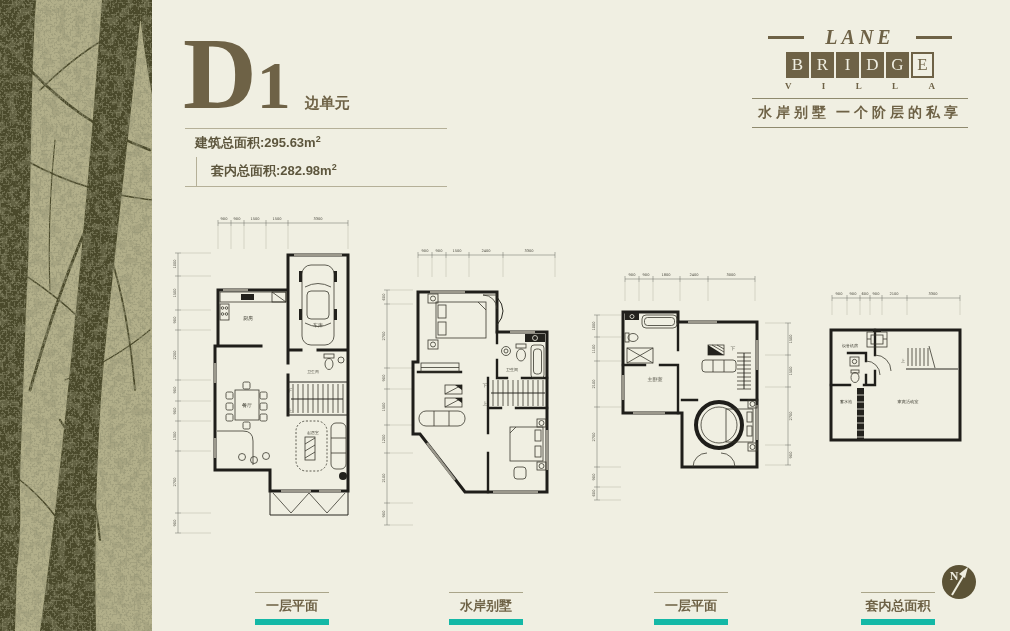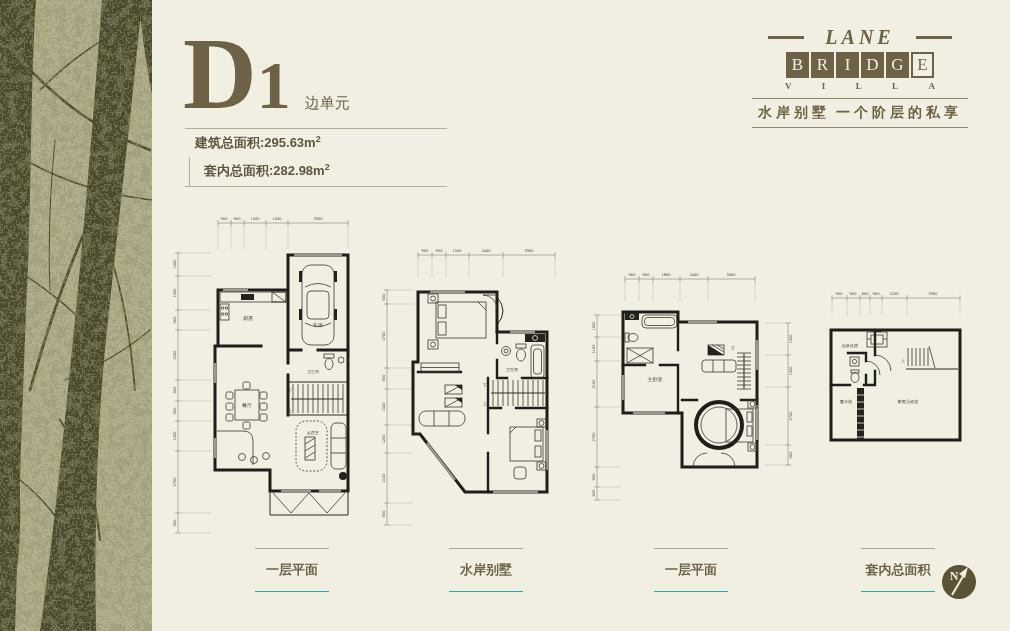--- a/index.html
+++ b/index.html
@@ -3,43 +3,43 @@
 <meta charset="utf-8">
 <style>
   html,body{margin:0;padding:0;background:#d8d5c4;}
   .stage{position:relative;width:1010px;height:631px;background:#f0efe2;overflow:hidden;
          font-family:"Liberation Sans",sans-serif;}
   .abs{position:absolute;}
   
   .unit{left:183px;top:20px;color:#6e6246;font-family:"Liberation Serif",serif;white-space:nowrap;}
   .unit .d{font-size:102px;font-weight:bold;line-height:1.05;}
   .unit .one{font-size:68px;font-weight:bold;}
-  .unit .suffix{font-size:15px;font-weight:normal;margin-left:14px;font-family:"Liberation Sans",sans-serif;}
+  .unit .suffix{font-size:15px;font-weight:bold;margin-left:14px;font-family:"Liberation Sans",sans-serif;}
   .areas{left:185px;top:128px;width:262px;border-top:1px solid #b5b098;border-bottom:1px solid #b5b098;
          display:flex;color:#5d563d;font-weight:bold;font-size:13px;flex-direction:column;}
   .areas .cell{padding:5px 0 5px 10px;white-space:nowrap;}
-  .areas .cell + .cell{border-left:1px solid #b5b098;margin-left:4px;padding-left:14px;}
+  .areas .cell + .cell{border-left:1px solid #b5b098;margin-left:11px;padding-left:14px;}
   .areas sup{font-size:9px;}
   
   .logo{left:752px;top:26px;width:216px;text-align:center;color:#6e6246;}
   .lane-row{display:flex;align-items:center;justify-content:center;gap:21px;}
   .lane-dash{width:36px;height:3px;background:#6e6246;}
   .lane-text{font-family:"Liberation Serif",serif;font-style:italic;font-weight:bold;font-size:20px;letter-spacing:4px;}
   .bridge-row{display:flex;justify-content:center;align-items:center;gap:2px;margin-top:3px;}
   .bbox{width:23px;height:26px;background:#6e6246;color:#f0efe2;font-family:"Liberation Serif",serif;
         font-size:17px;display:flex;align-items:center;justify-content:center;}
   .bbox.last{background:transparent;border:2px solid #6e6246;color:#6e6246;width:19px;height:22px;}
   .villa-row{display:flex;justify-content:space-between;width:150px;margin:3px auto 0;
              font-family:"Liberation Serif",serif;font-size:9px;font-weight:bold;}
   .cnname{font-size:29px;font-weight:bold;margin-top:2px;letter-spacing:2px;white-space:nowrap;}
   .tagline{margin-top:7px;border-top:1px solid #8f8a6e;border-bottom:1px solid #8f8a6e;padding:5px 6px;
            display:flex;justify-content:space-between;font-size:14px;font-weight:bold;letter-spacing:4px;white-space:nowrap;}
   
-  .cap{top:548px;width:74px;border-top:1px solid #aaa58a;border-bottom:1px solid #14b8a6;
-       padding:12px 0;text-align:center;font-size:13px;font-weight:bold;color:#6e6246;}
+  .cap{top:592px;width:74px;border-top:1px solid #aaa58a;border-bottom:6px solid #14b8a6;
+       padding:4px 0;text-align:center;font-size:13px;font-weight:bold;color:#6e6246;}
   
   .plan{position:absolute;}
   .w{stroke:#1f1e1a;stroke-width:3;fill:none;stroke-linecap:square;}
   .w2{stroke:#1f1e1a;stroke-width:2.4;fill:none;stroke-linecap:square;}
   .t{stroke:#2a2922;stroke-width:1;fill:none;}
   .f{stroke:#3a392f;stroke-width:0.8;fill:none;}
   .fd{fill:#23221d;stroke:none;}
   .win{stroke:#9b988c;stroke-width:2.4;fill:none;}
   .dim{stroke:#6a6a60;stroke-width:0.5;fill:none;}
   .ext{stroke:#a5a294;stroke-width:0.45;fill:none;opacity:0.85;}

